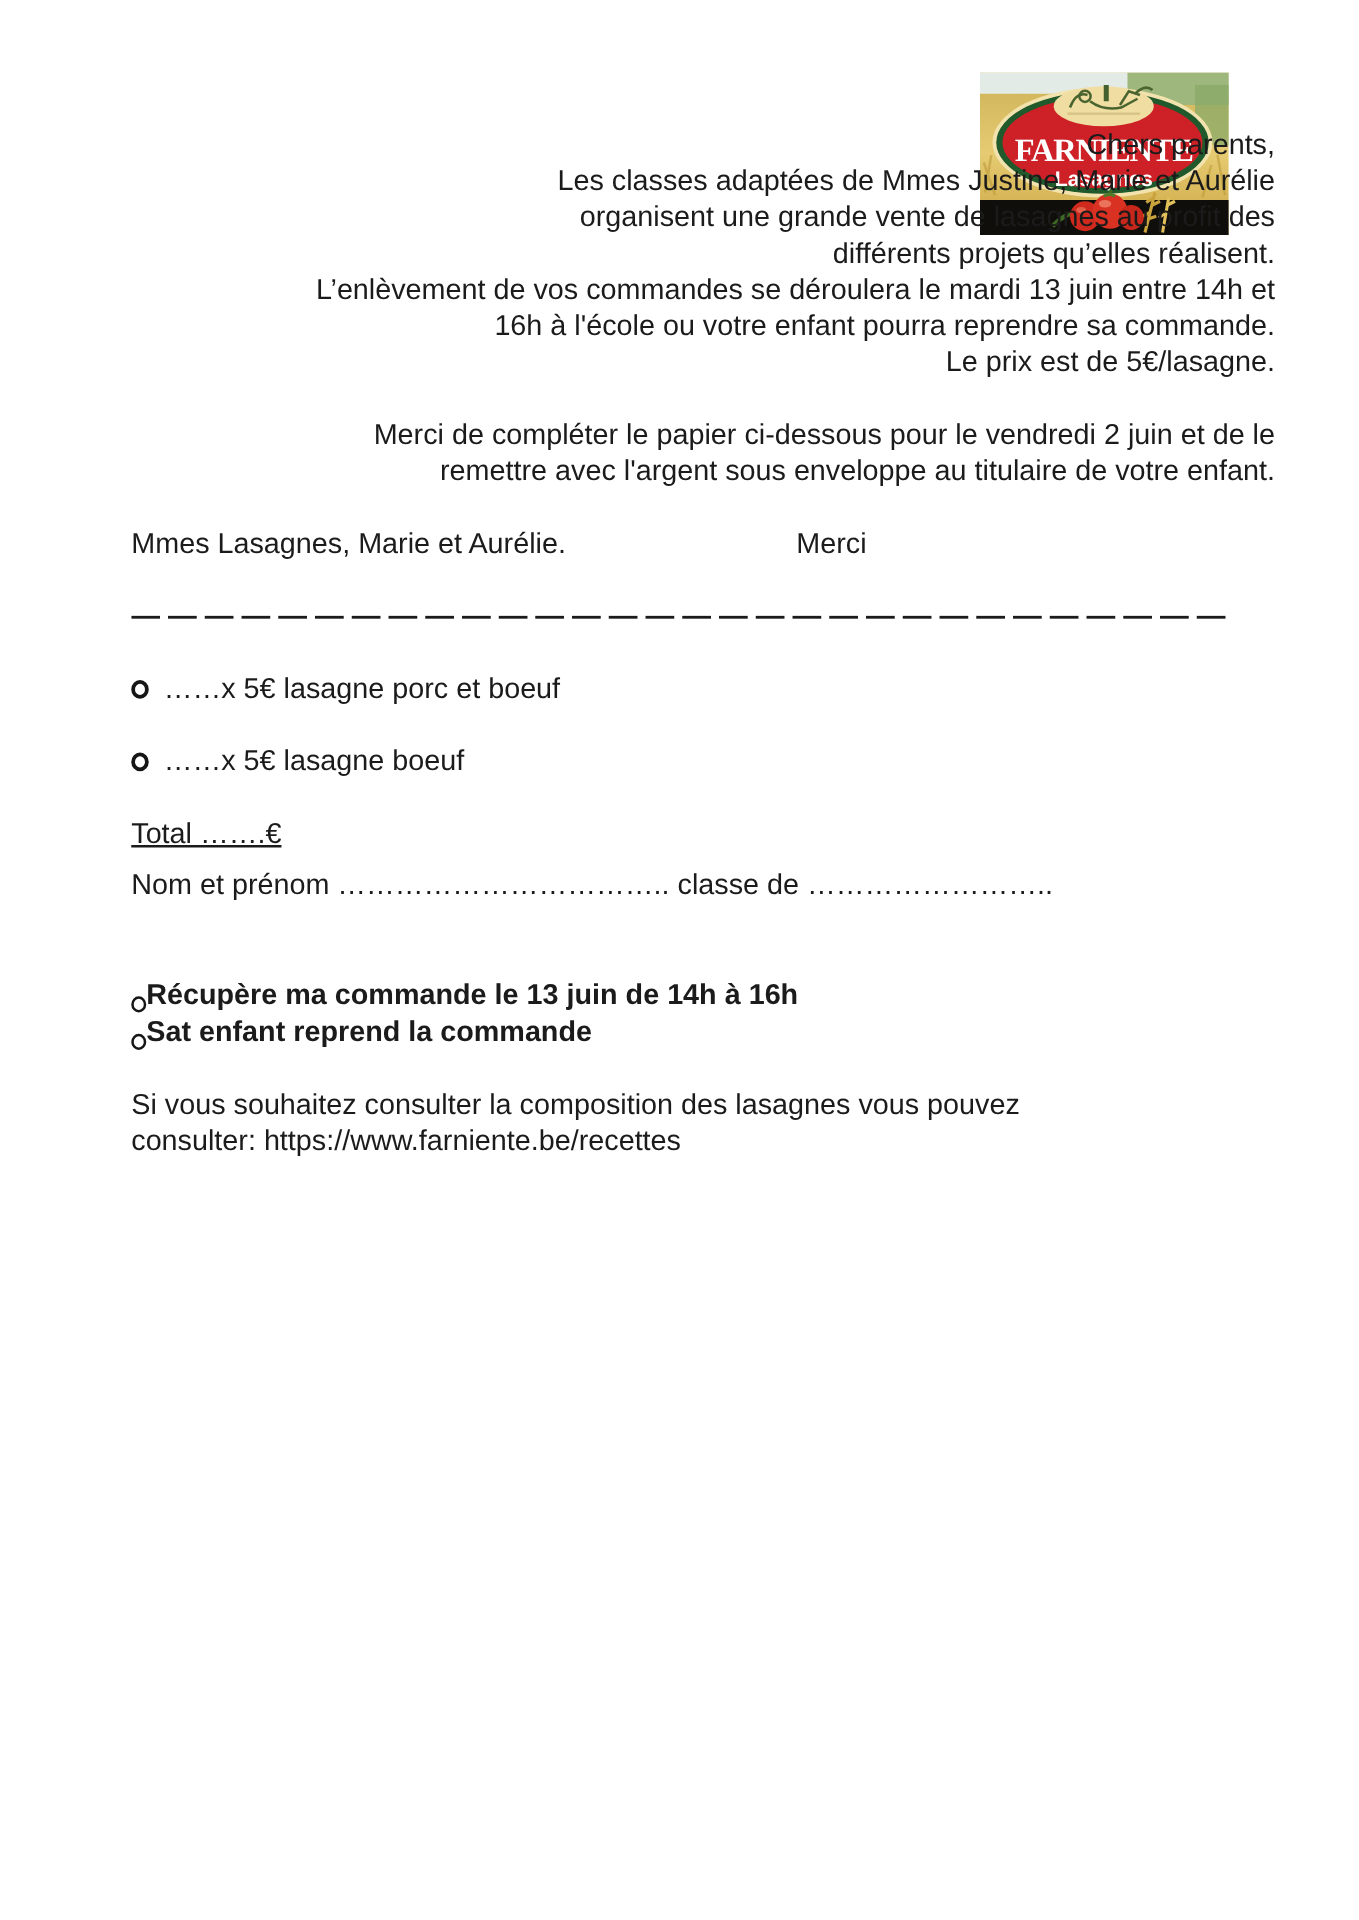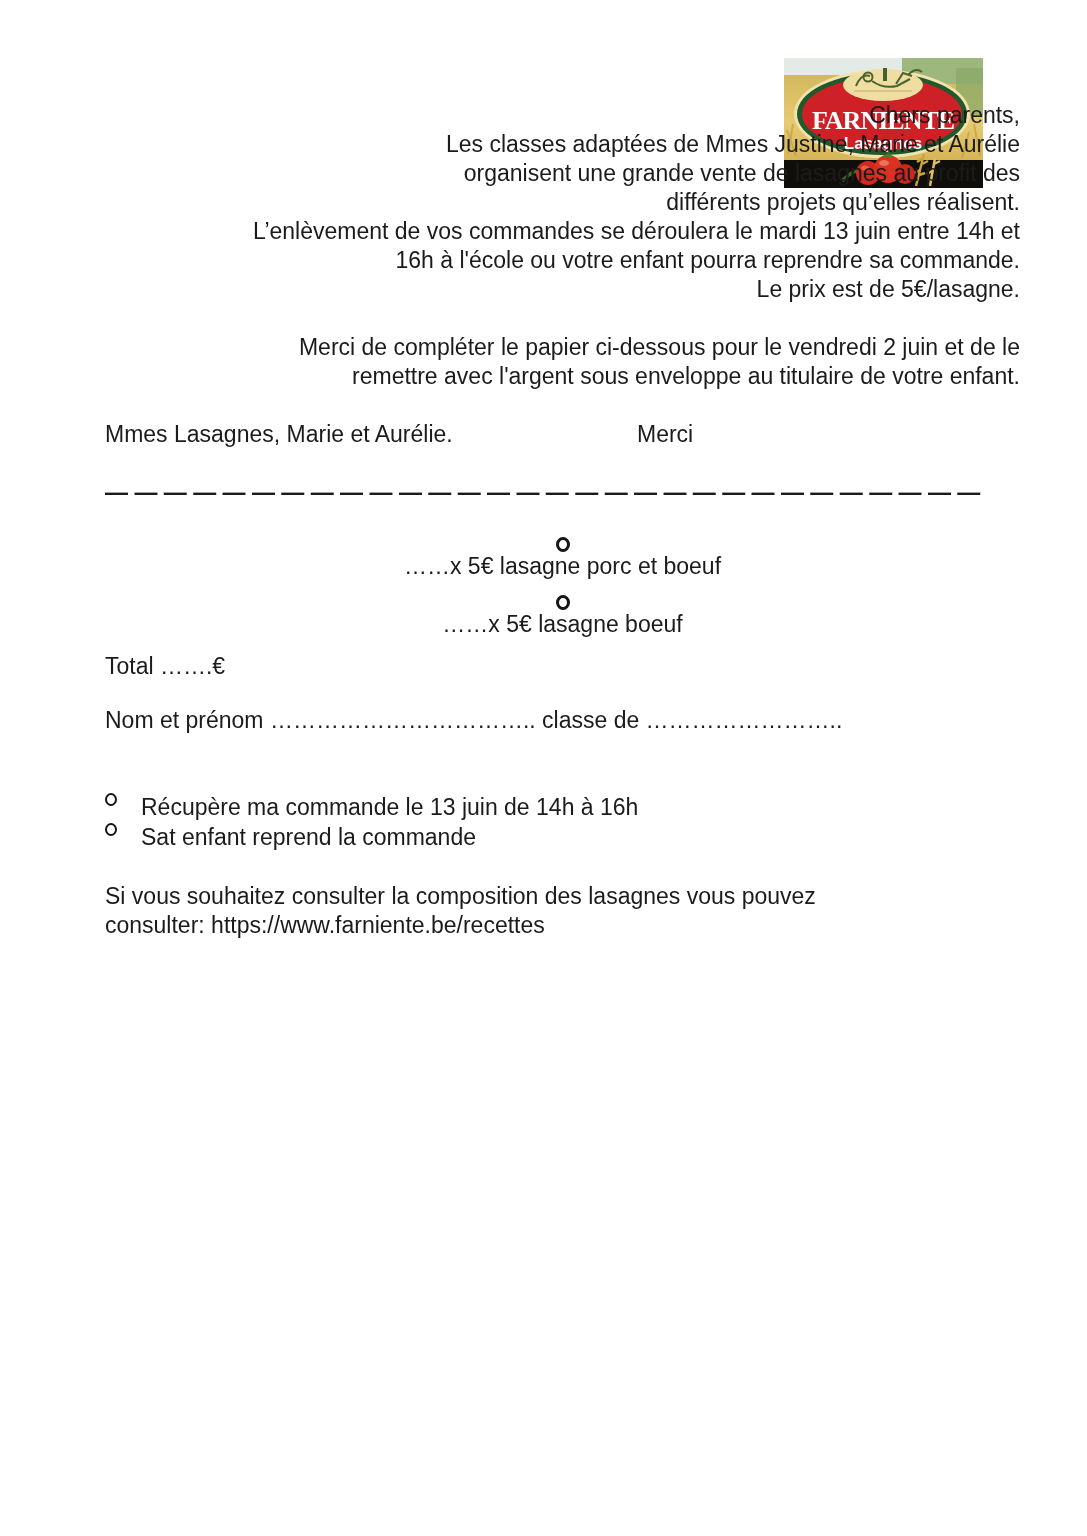--- a/index.html
+++ b/index.html
@@ -29,39 +29,39 @@
     font-weight: bold;
     height: 29px;
     margin-bottom: 29px;
   }
   .order-item {
     display: flex;
     align-items: center;
     column-gap: 12px;
     height: 29px;
     margin-bottom: 29px;
-    flex-direction: column;
   }
   .bullet {
     box-sizing: border-box;
     width: 14px;
     height: 15px;
     border: 3px solid #161616;
     border-radius: 50%;
     flex: 0 0 auto;
     margin-top: 1px;
   }
-  .total-line { margin: 0 0 25px 0; }
+  .total-line { margin: 0 0 12px 0; text-decoration: underline; }
   .name-class-line { margin: 0 0 58px 0; white-space: nowrap; overflow: hidden; }
   .pickup-options { margin: 0 0 29px 0; }
   .pickup-option {
     display: flex;
-    align-items: flex-start;
-    column-gap: 24px;
+    align-items: flex-end;
+    column-gap: 0;
     height: 30px;
+    font-weight: bold;
   }
   .pickup-option .bullet {
     width: 12px;
     height: 13px;
     border-width: 2.5px;
     margin-top: 0;
   }
   .footer-para { margin: 0; white-space: pre-line; }
   .logo {
     position: absolute;

